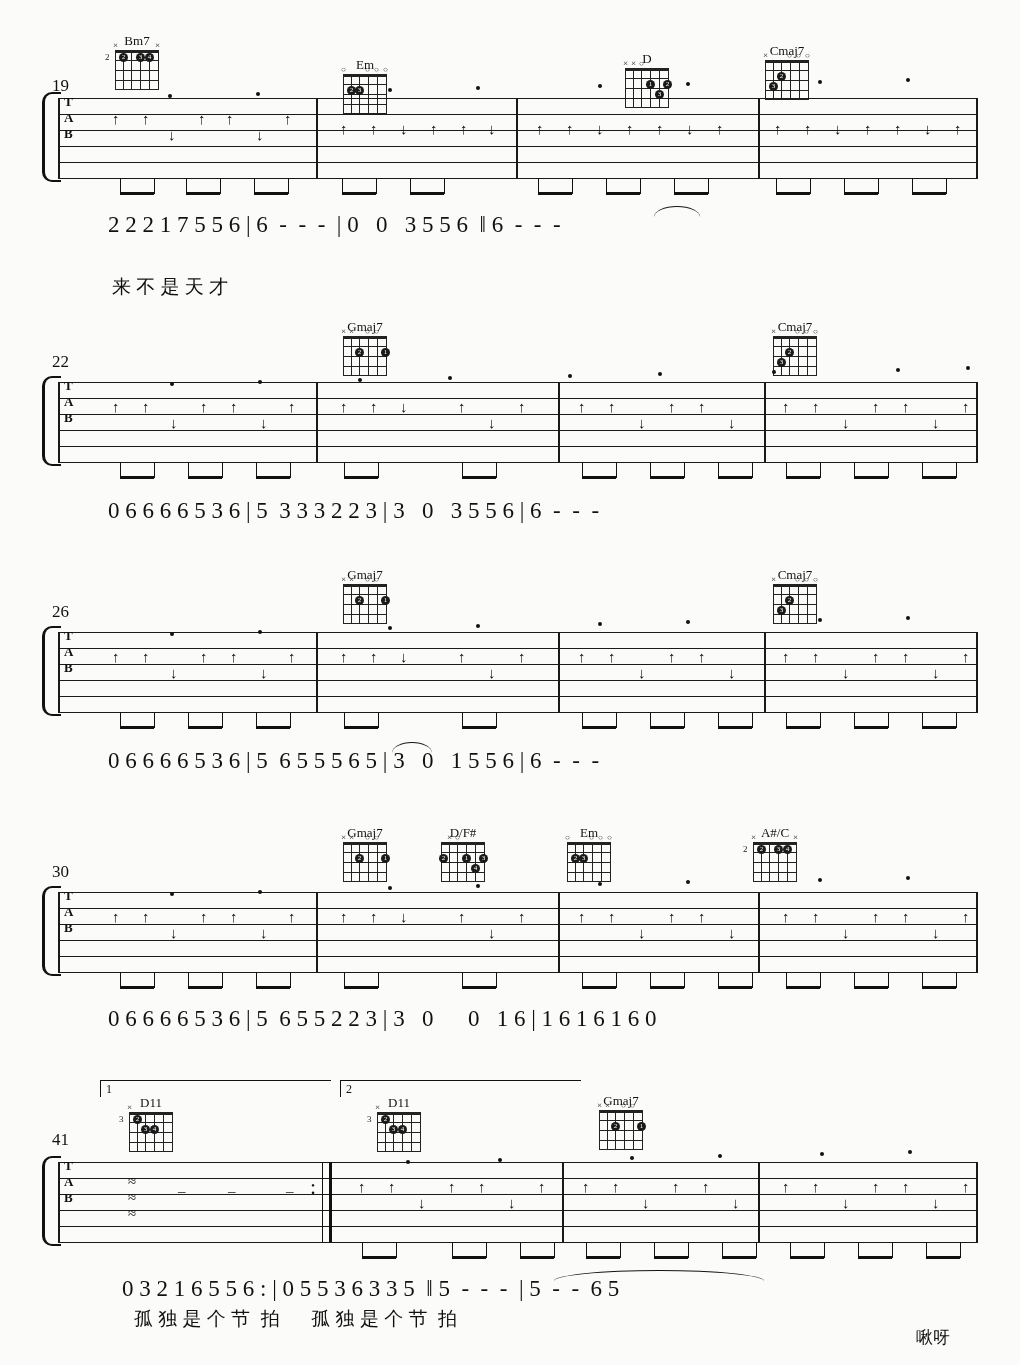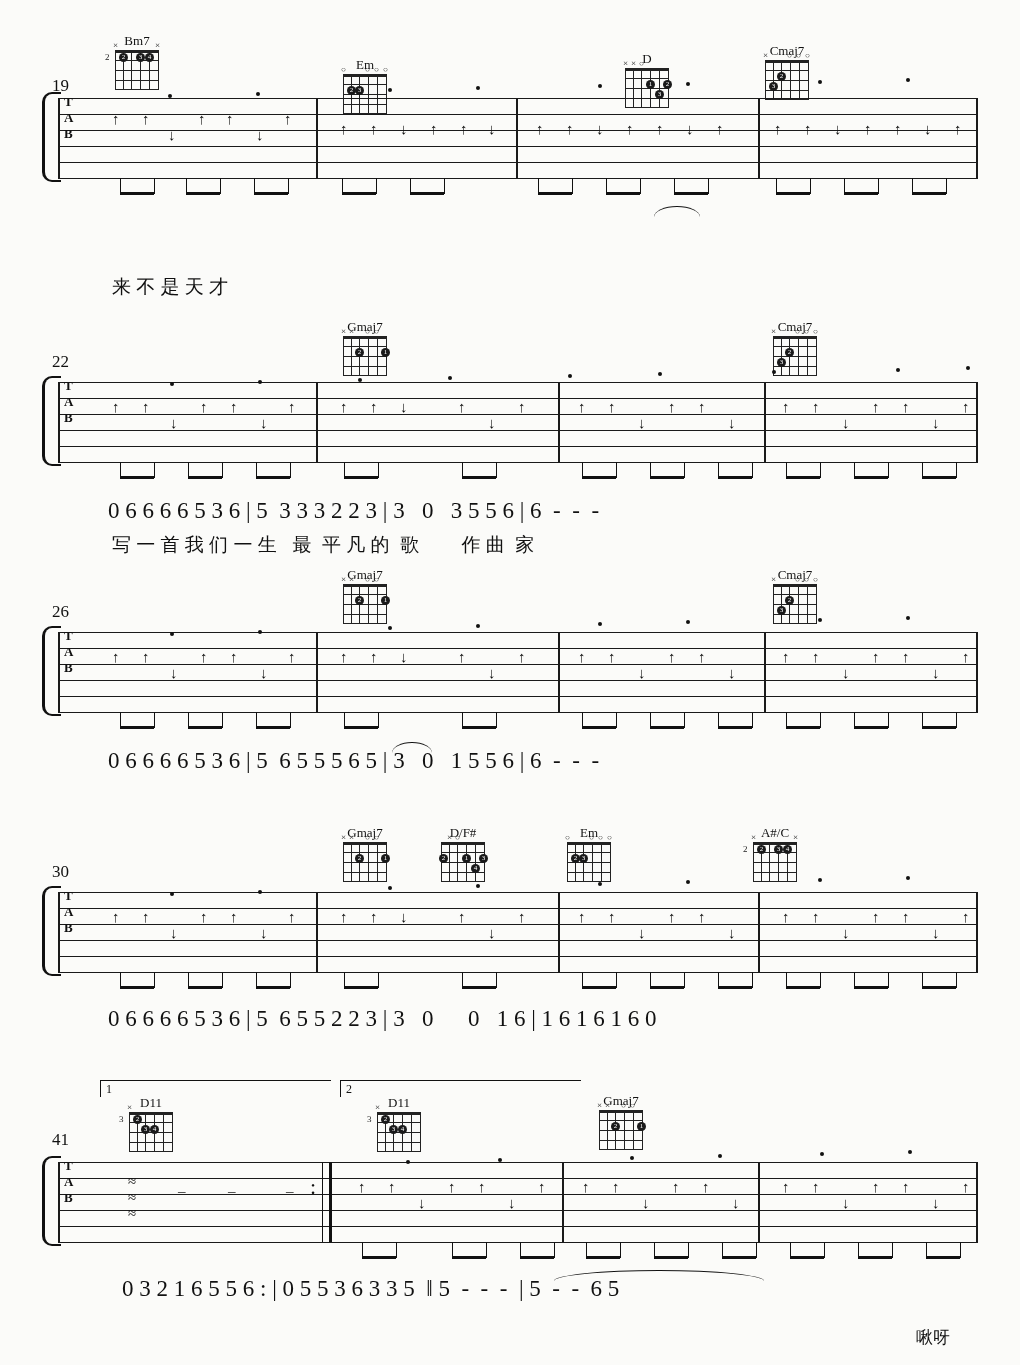--- a/index.html
+++ b/index.html
@@ -236,20 +236,21 @@
       <div class="stem" style="left:752px;top:86px;height:16px;"></div>
       <div class="beam" style="left:718px;top:100px;width:34px;"></div>
       <div class="stem" style="left:786px;top:86px;height:16px;"></div>
       <div class="stem" style="left:820px;top:86px;height:16px;"></div>
       <div class="beam" style="left:786px;top:100px;width:34px;"></div>
       <div class="stem" style="left:854px;top:86px;height:16px;"></div>
       <div class="stem" style="left:888px;top:86px;height:16px;"></div>
       <div class="beam" style="left:854px;top:100px;width:34px;"></div>
     </div>
 
+    <div class="numline" style="left:108px;top:182px;">2 2 2 1 7 5 5 6 | 6  -  -  -  | 0   0   3 5 5 6  ‖ 6  -  -  -</div>
     <div class="lyricline" style="left:112px;top:244px;">来 不 是 天 才</div>
     <div class="tie" style="left:654px;top:176px;width:46px;"></div>
   </div>
 
   <div class="system" style="top:320px;height:240px;">
     <div class="bar-number" style="left:52px;top:32px;">22</div>
 
     <div class="chordbox" style="left:338px;top:0px;">
       <div class="chordname">Gmaj7</div>
       <div class="grid">
@@ -381,21 +382,20 @@
       <div class="beam" style="left:728px;top:100px;width:34px;"></div>
       <div class="stem" style="left:796px;top:86px;height:16px;"></div>
         <div class="stem" style="left:830px;top:86px;height:16px;"></div>
       <div class="beam" style="left:796px;top:100px;width:34px;"></div>
       <div class="stem" style="left:864px;top:86px;height:16px;"></div>
         <div class="stem" style="left:898px;top:86px;height:16px;"></div>
       <div class="beam" style="left:864px;top:100px;width:34px;"></div>
     </div>
 
     <div class="numline" style="left:108px;top:178px;">0 6 6 6 6 5 3 6 | 5  3 3 3 2 2 3 | 3   0   3 5 5 6 | 6  -  -  -</div>
-    <div class="lyricline" style="left:112px;top:212px;">写 一 首 我 们 一 生   最  平 凡 的  歌        作 曲  家</div>
   </div>
 
   <div class="system" style="top:568px;height:250px;">
     <div class="bar-number" style="left:52px;top:34px;">26</div>
 
     <div class="chordbox" style="left:338px;top:0px;">
       <div class="chordname">Gmaj7</div>
       <div class="grid">
         <div class="h nut" style="top:0"></div>
         <div class="h" style="top:10px"></div>
@@ -875,17 +875,18 @@
       <div class="beam" style="left:732px;top:100px;width:34px;"></div>
       <div class="stem" style="left:800px;top:86px;height:16px;"></div>
         <div class="stem" style="left:834px;top:86px;height:16px;"></div>
       <div class="beam" style="left:800px;top:100px;width:34px;"></div>
       <div class="stem" style="left:868px;top:86px;height:16px;"></div>
         <div class="stem" style="left:902px;top:86px;height:16px;"></div>
       <div class="beam" style="left:868px;top:100px;width:34px;"></div>
     </div>
 
     <div class="numline" style="left:122px;top:196px;">0 3 2 1 6 5 5 6 : | 0 5 5 3 6 3 3 5  ‖ 5  -  -  -  | 5  -  -  6 5</div>
+    <div class="lyricline" style="left:134px;top:226px;">孤 独 是 个 节  拍      孤 独 是 个 节  拍</div>
     <div class="tie" style="left:554px;top:190px;width:210px;"></div>
   </div>
 
   <div class="corner-note" style="left:916px;top:1326px;">啾呀</div>
 </div>
 
 </body></html>

